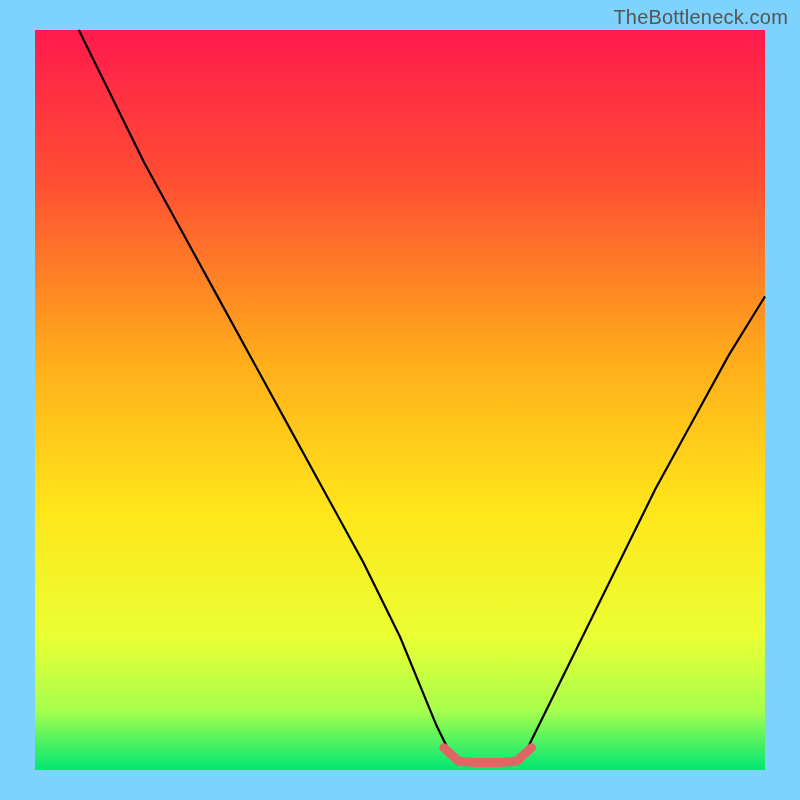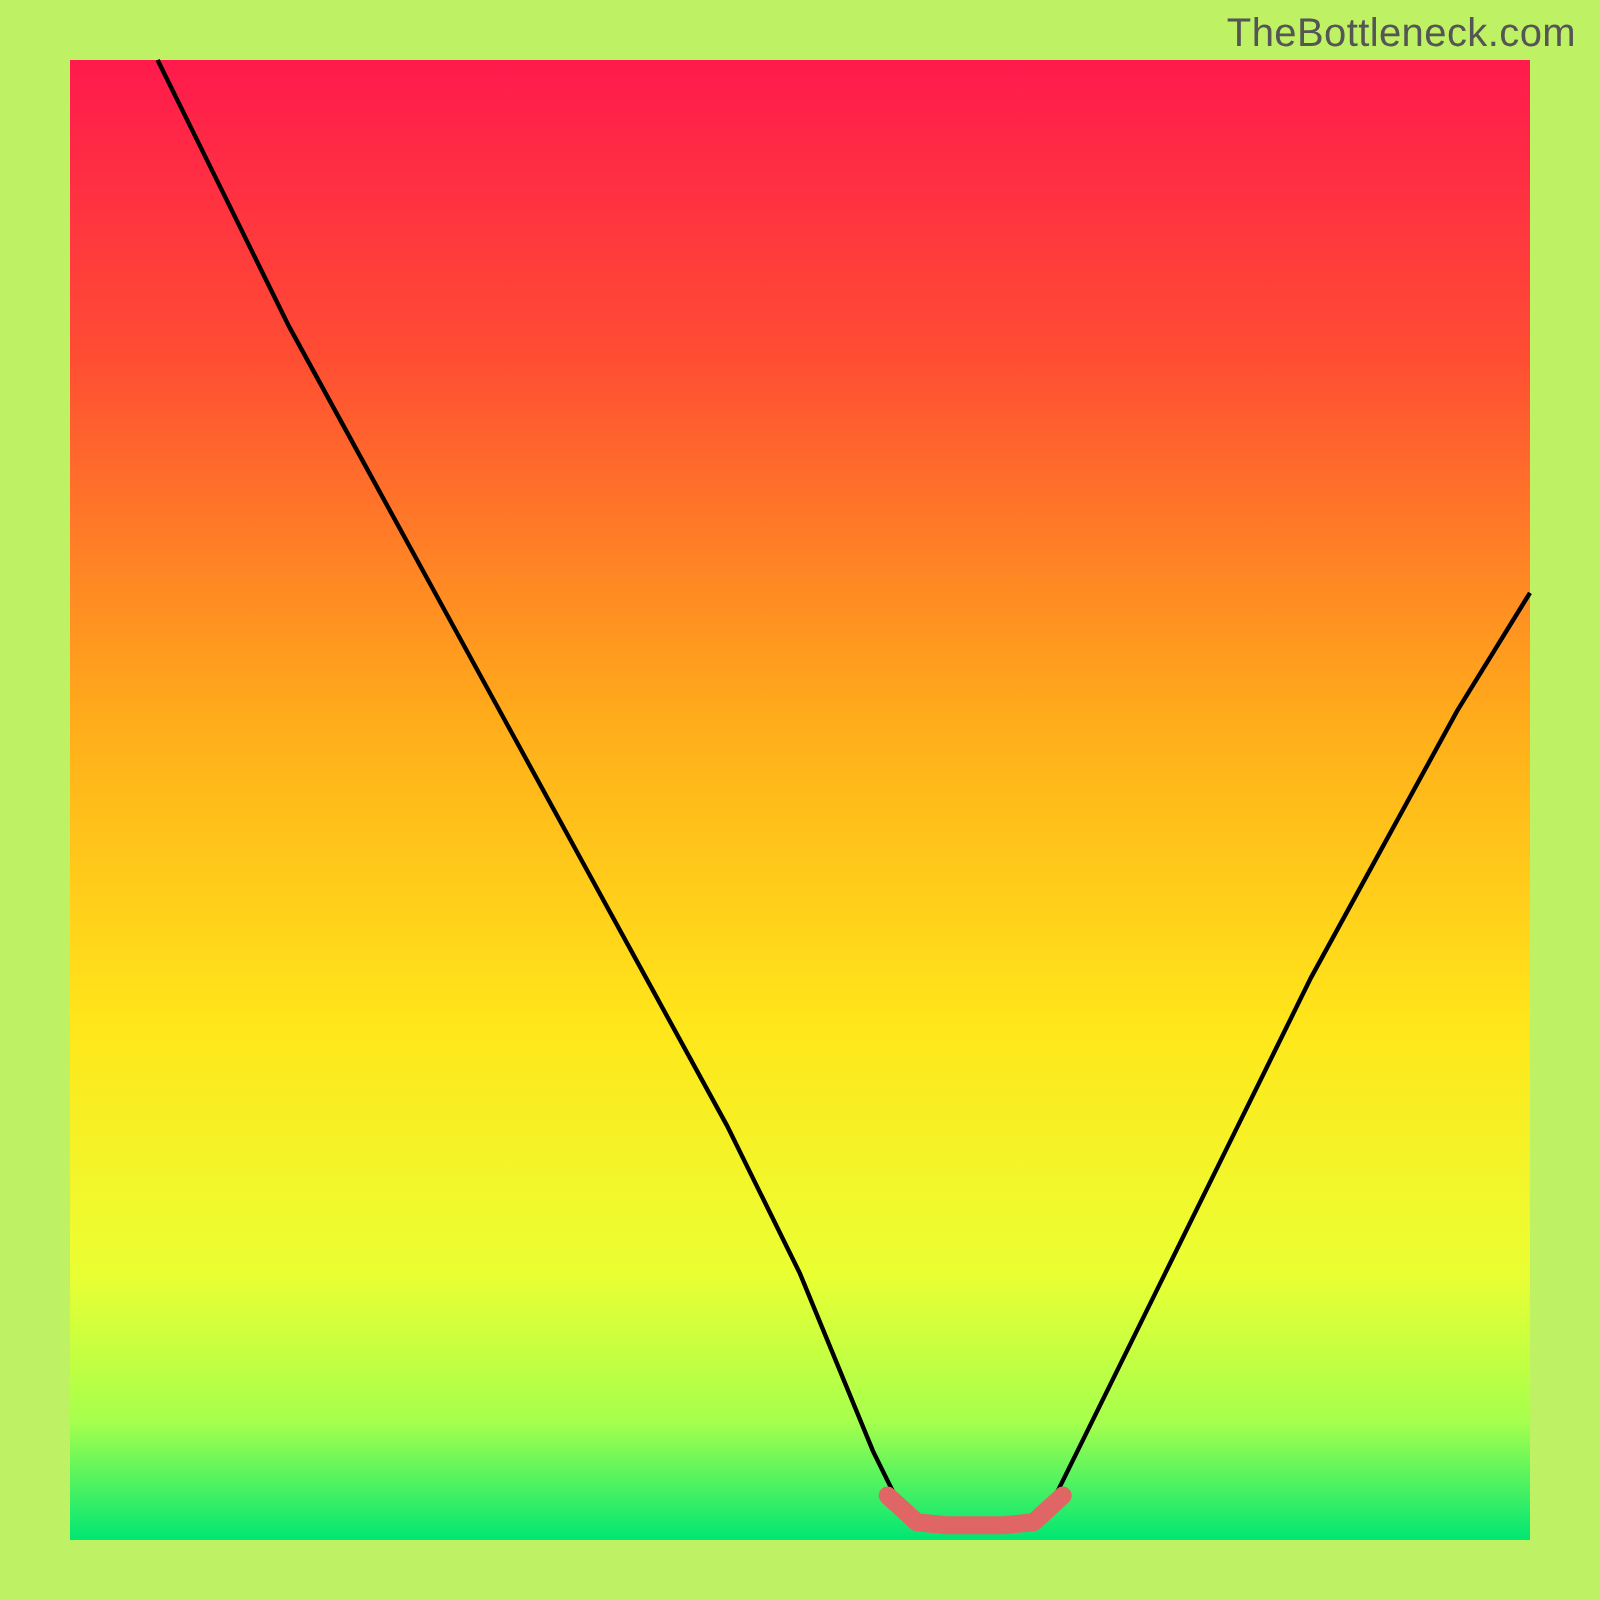--- a/index.html
+++ b/index.html
@@ -8,21 +8,21 @@
     width: 800px;
     height: 800px;
     background: #000;
     overflow: hidden;
     font-family: Arial, Helvetica, sans-serif;
   }
   .frame {
     position: relative;
     width: 800px;
     height: 800px;
-    background: #bef264;
+    background: #7dd3fc;
   }
   .watermark {
     position: absolute;
     top: 6px;
     right: 12px;
     color: #555;
     font-size: 20px;
     font-weight: 500;
     letter-spacing: 0.2px;
     z-index: 3;

